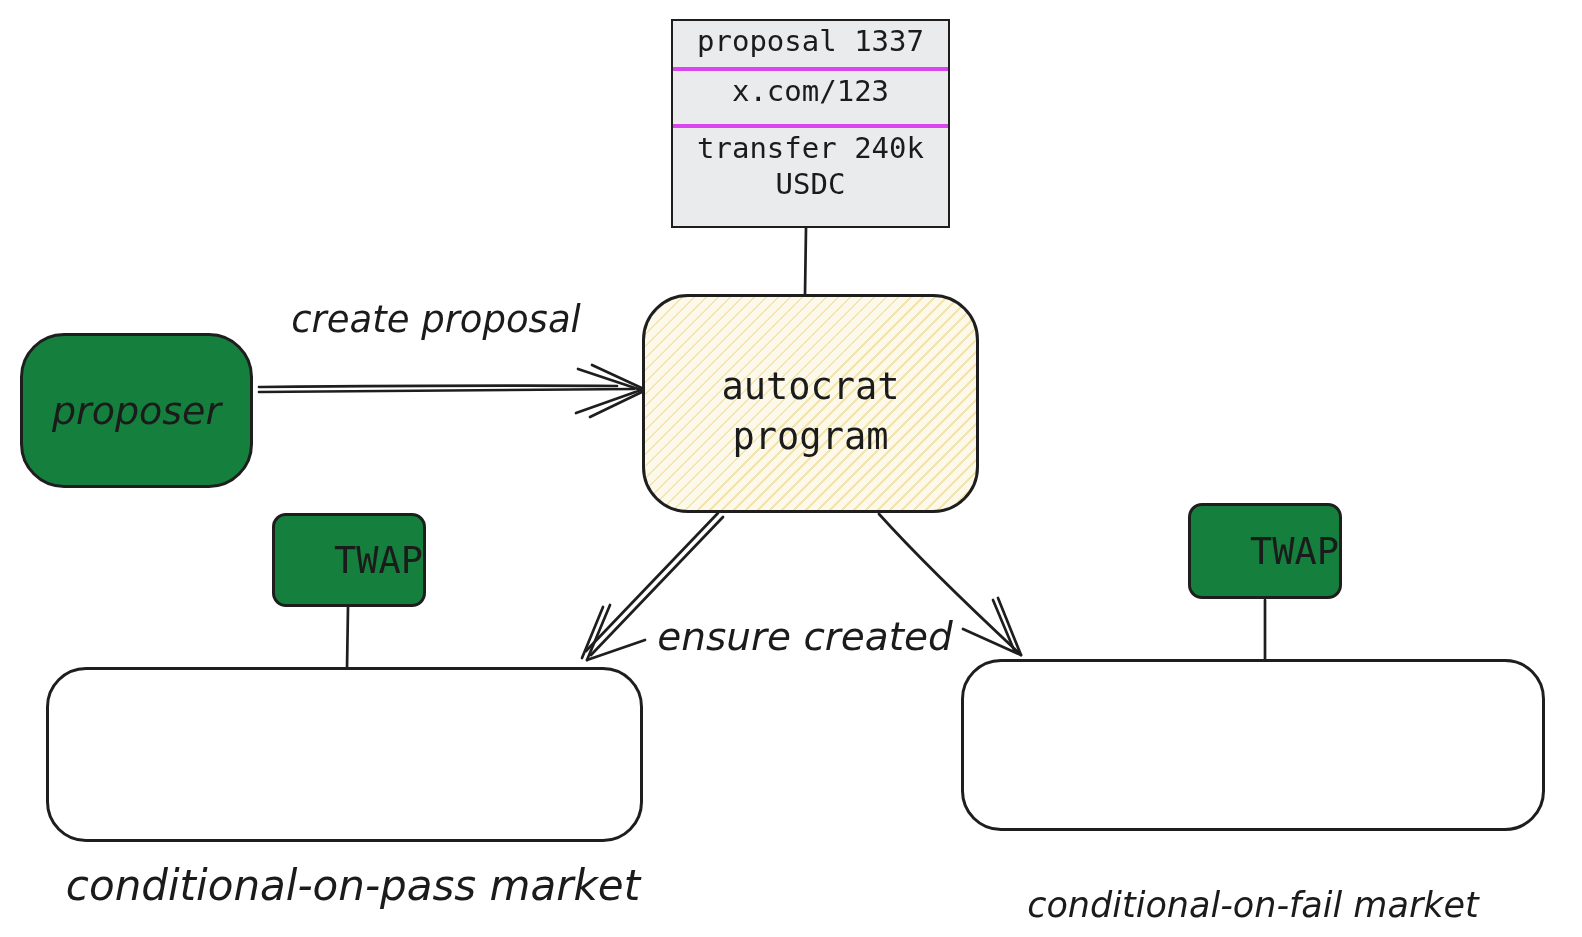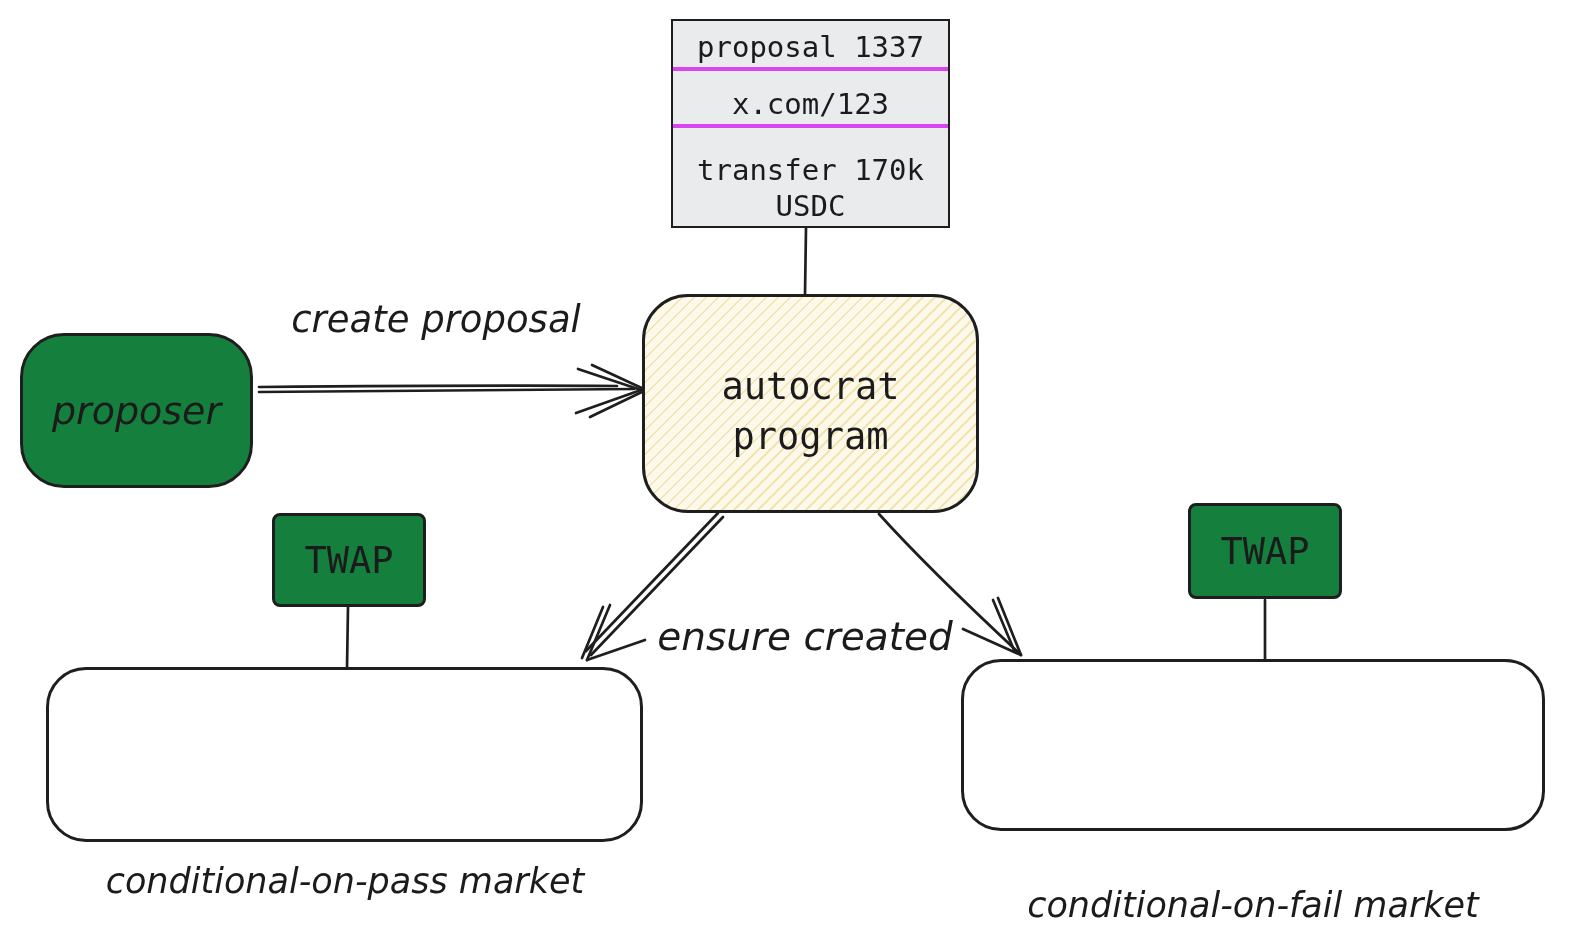--- a/index.html
+++ b/index.html
@@ -28,21 +28,21 @@
     left: 671px; top: 19px; width: 279px; height: 209px;
     background: #e9ebed;
     border: 2px solid #1e1e1e;
     display: grid;
     grid-template-rows: 46px 57px 1fr;
     font-family: "DejaVu Sans Mono", "Liberation Mono", monospace;
     font-size: 29px; line-height: 1.25;
     text-align: center;
   }
   .card-row {
-    display: flex; align-items: flex-end; justify-content: center;
+    display: flex; align-items: flex-start; justify-content: center;
     padding: 2px 10px;
   }
   .card-row + .card-row { border-top: 4px solid #d946ef; }
 
   
   .node {
     background: #15803d;
     border: 3px solid #1e1e1e;
     display: flex; align-items: center; justify-content: center;
     text-align: center;
@@ -69,33 +69,33 @@
     font-size: 37px; line-height: 1.35;
   }
   .autocrat .label-wrap { width: 250px; margin-top: 16px; }
 
   .proposer {
     left: 20px; top: 333px; width: 233px; height: 155px;
     border-radius: 44px;
     font-size: 38px;
   }
 
-  .twap { border-radius: 8px; font-size: 37px; }
+  .twap { border-radius: 14px; font-size: 37px; justify-content: flex-end; }
   .twap-pass { left: 272px; top: 513px; width: 154px; height: 94px; }
   .twap-fail { left: 1188px; top: 503px; width: 154px; height: 96px; }
 
   .market { border-radius: 40px; background: #ffffff; }
   .market-pass { left: 46px;  top: 667px; width: 597px; height: 175px; }
   .market-fail { left: 961px; top: 659px; width: 584px; height: 172px; }
 
   
   .float-label { transform: translateX(-50%); }
   .lbl-create  { left: 436px;  top: 298px; font-size: 37px; }
   .lbl-ensure  { left: 805px;  top: 614px; font-size: 39px; }
-  .lbl-pass    { left: 345px;  top: 861px; font-size: 35px; }
+  .lbl-pass    { left: 353px;  top: 861px; font-size: 42px; }
   .lbl-fail    { left: 1253px; top: 847px; font-size: 35px; margin-top: 38px; }
 </style>
 </head>
 <body>
 
 <div class="canvas">
 
   <svg class="wires" viewBox="0 0 1582 937" xmlns="http://www.w3.org/2000/svg">
 
     <path d="M806 228 L805 295"></path>
@@ -127,21 +127,21 @@
   </svg>
 
   <div class="card">
     <div class="card-row">
       <span>proposal 1337</span>
     </div>
     <div class="card-row">
       <span>x.com/123</span>
     </div>
     <div class="card-row">
-      <span>transfer 170k USDC</span>
+      <span>transfer 240k USDC</span>
     </div>
   </div>
 
   <div class="node autocrat mono">
     <div class="label-wrap">autocrat program</div>
   </div>
 
   <div class="node proposer hand">
     <span>proposer</span>
   </div>

